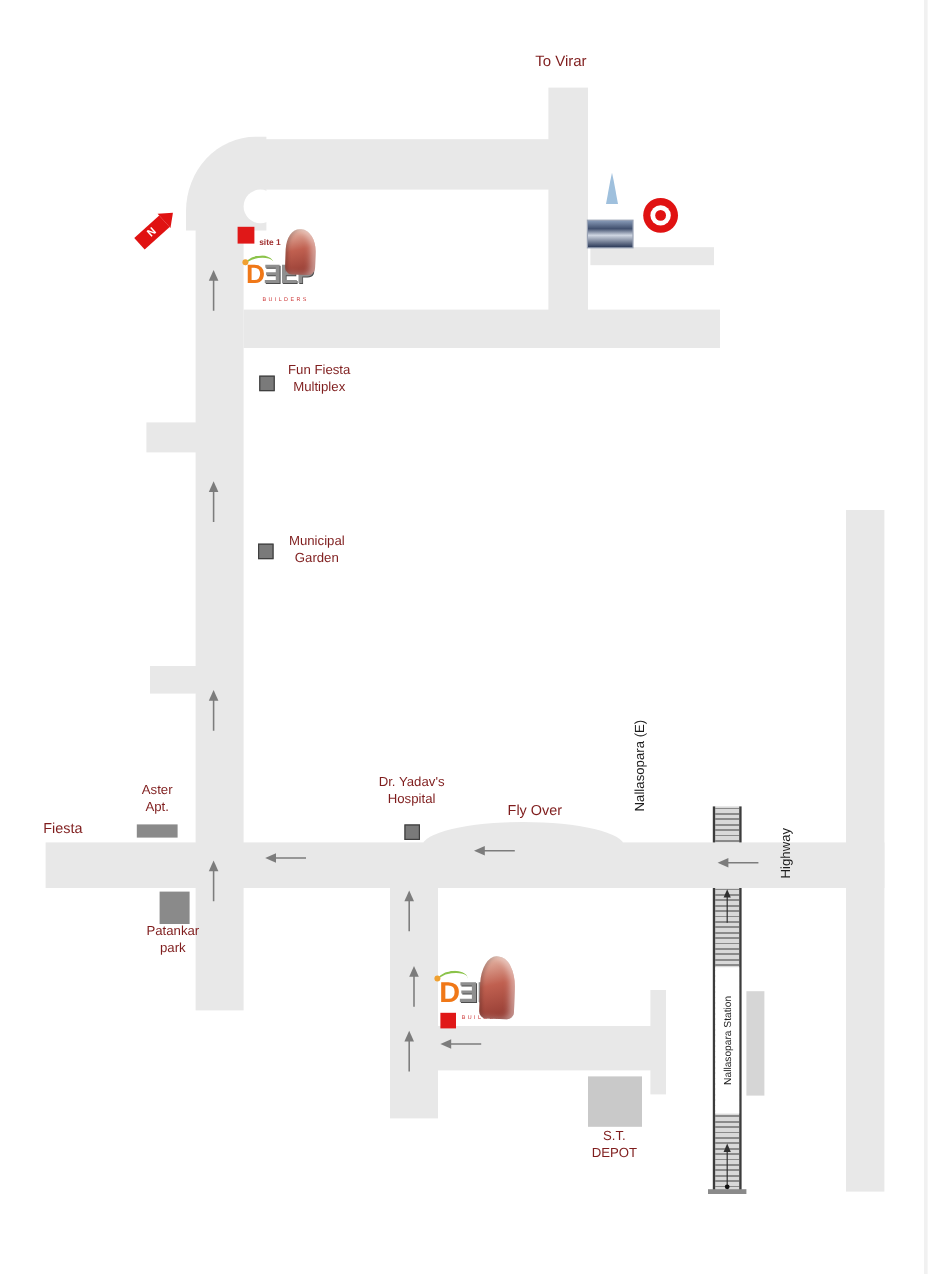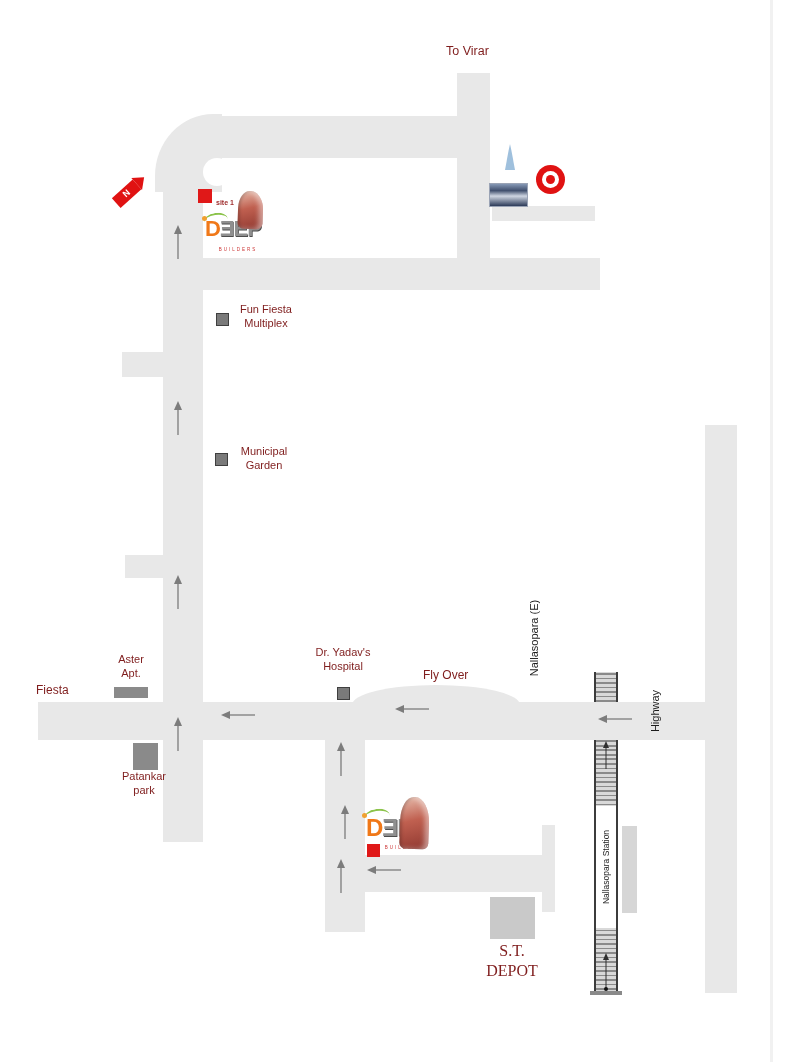--- a/index.html
+++ b/index.html
@@ -185,21 +185,21 @@
   <div class="lbl c" style="left:106px;top:653px;width:50px;">Aster
 Apt.</div>
   <div class="lbl" style="left:36px;top:683px;font-size:12px;">Fiesta</div>
   <div class="lbl c" style="left:106px;top:770px;width:76px;">Patankar
 park</div>
   <div class="lbl c" style="left:300px;top:646px;width:86px;">Dr. Yadav's
 Hospital</div>
   <div class="lbl" style="left:423px;top:668px;font-size:12px;">Fly Over</div>
   <div class="vlbl" style="left:534px;top:638px;">Nallasopara (E)</div>
   <div class="vlbl" style="left:655px;top:711px;">Highway</div>
-  <div class="lbl c" style="left:467px;top:941px;width:90px;font-size:16px;font-family:Liberation Serif, serif;">S.T.
+  <div class="lbl c" style="left:467px;top:941px;width:90px;font-size:11px;">S.T.
 DEPOT</div>
 
   <div class="tower" style="left:400px;top:797px;width:29px;height:52px;"></div>
   <div class="swoosh" style="left:364px;top:809px;width:26px;height:14px;"></div>
   <div class="swoosh-dot" style="left:362px;top:813px;"></div>
   <div class="deep-word" style="left:366px;top:816px;font-size:24px;"><span class="deep-d">D</span><span class="deep-eep">ƎEP</span></div>
   <div class="deep-tag" style="left:378px;top:845px;width:52px;">BUILDERS</div>
   <div class="redsq" style="left:367px;top:844px;width:13px;height:13px;"></div>
 
 </div>

